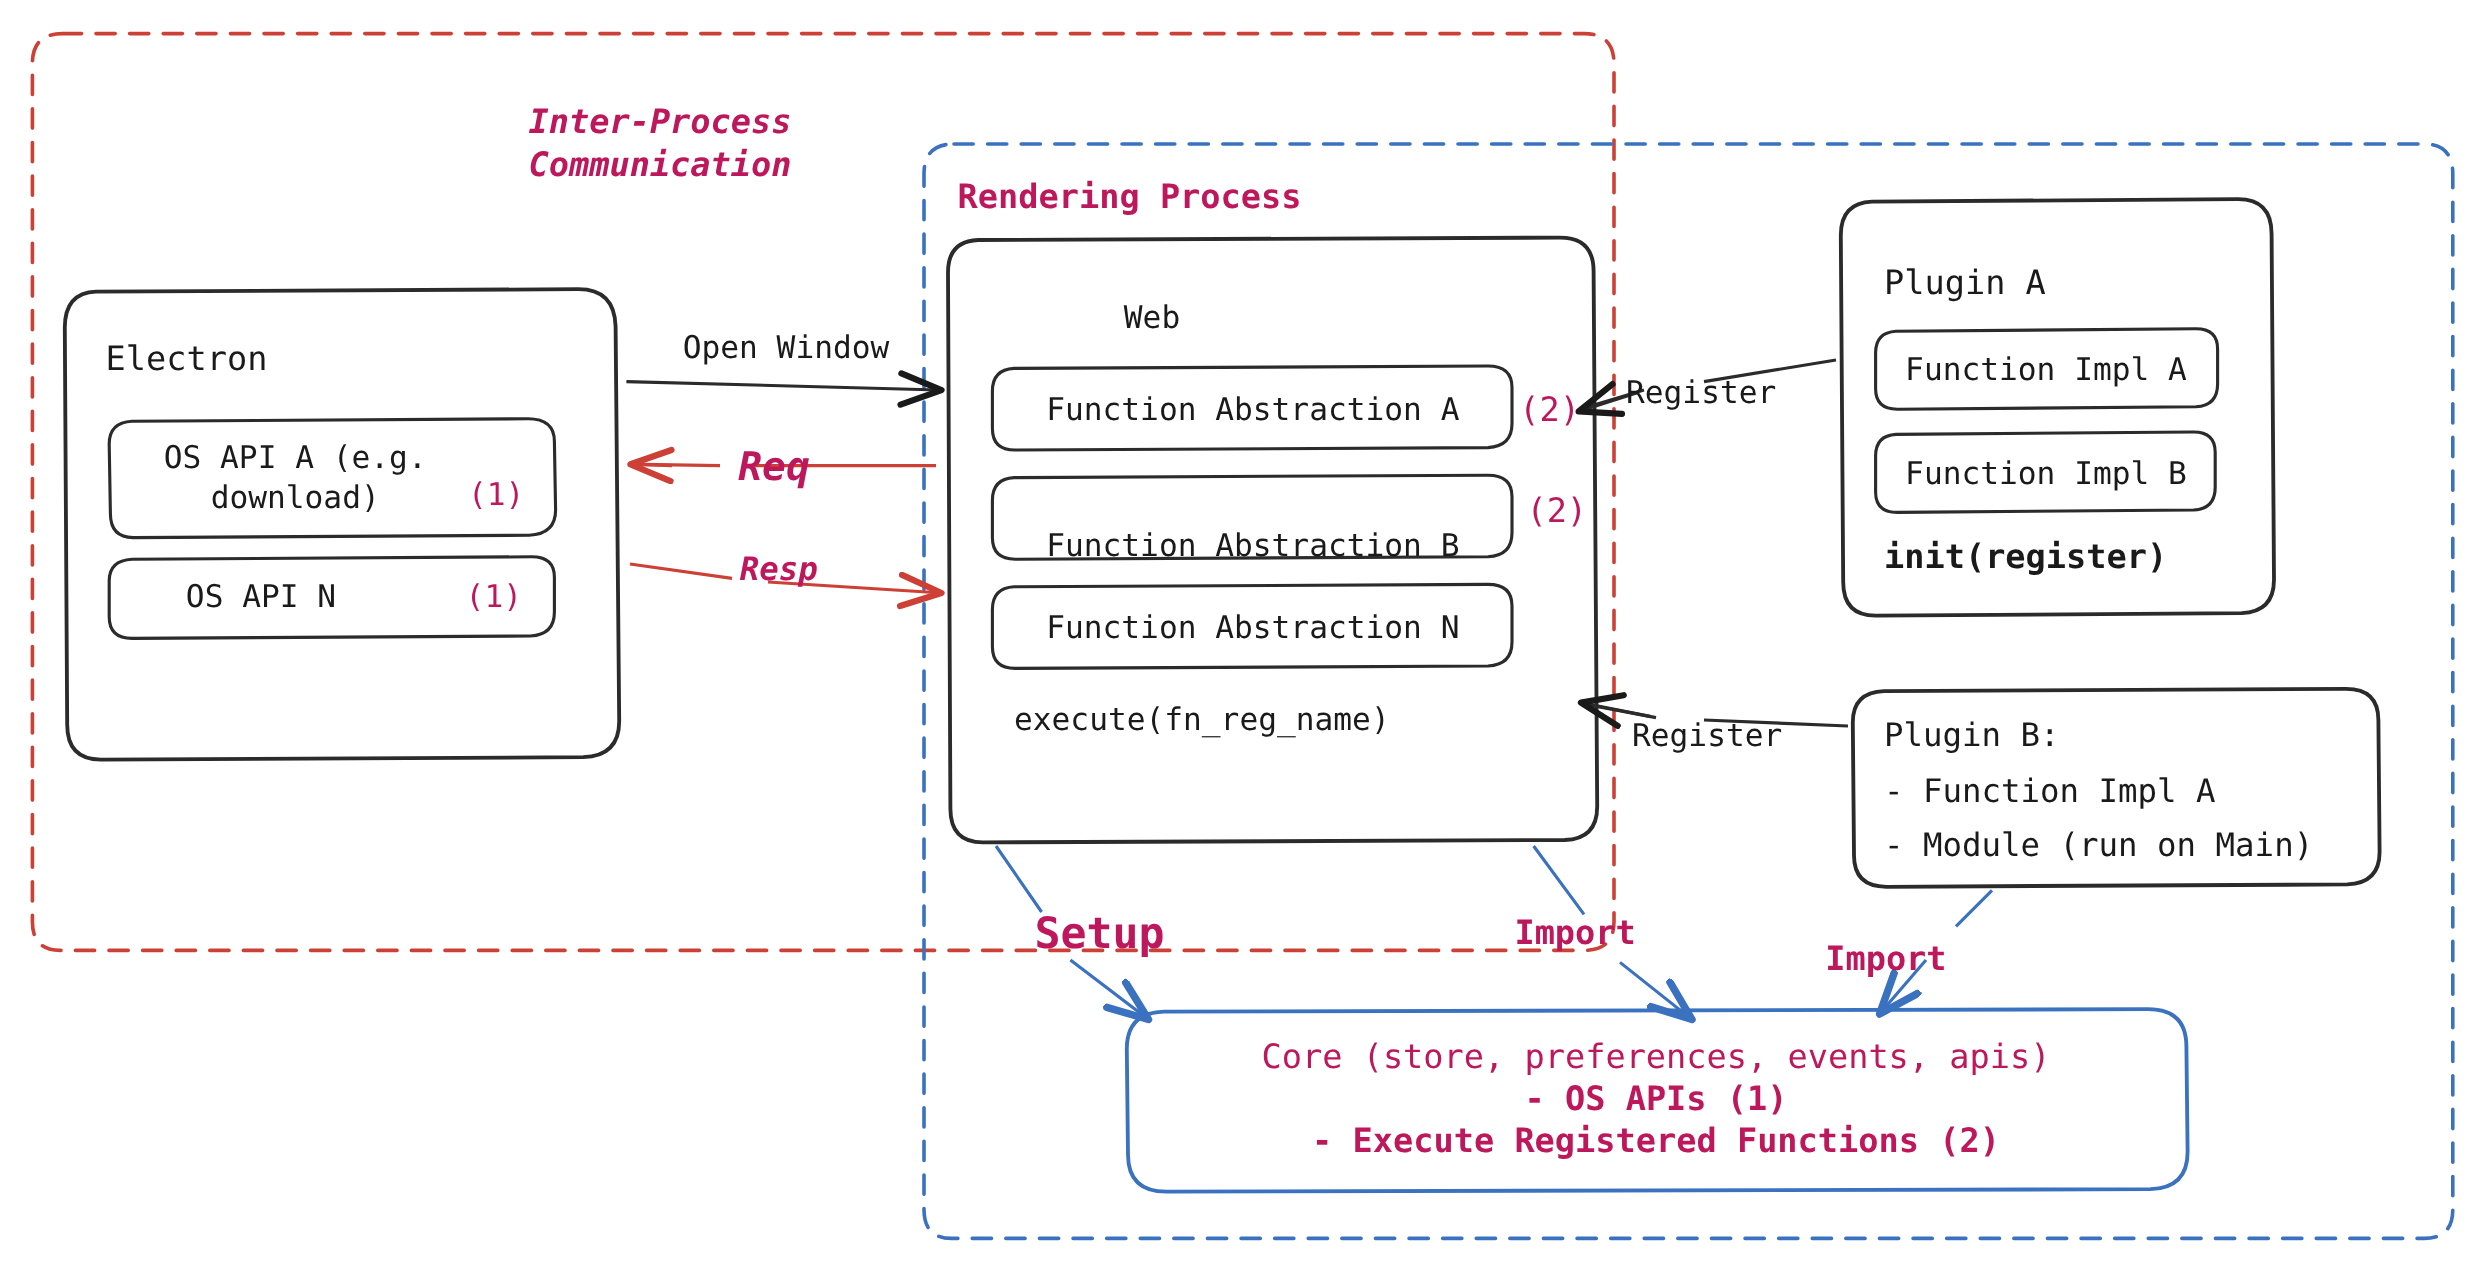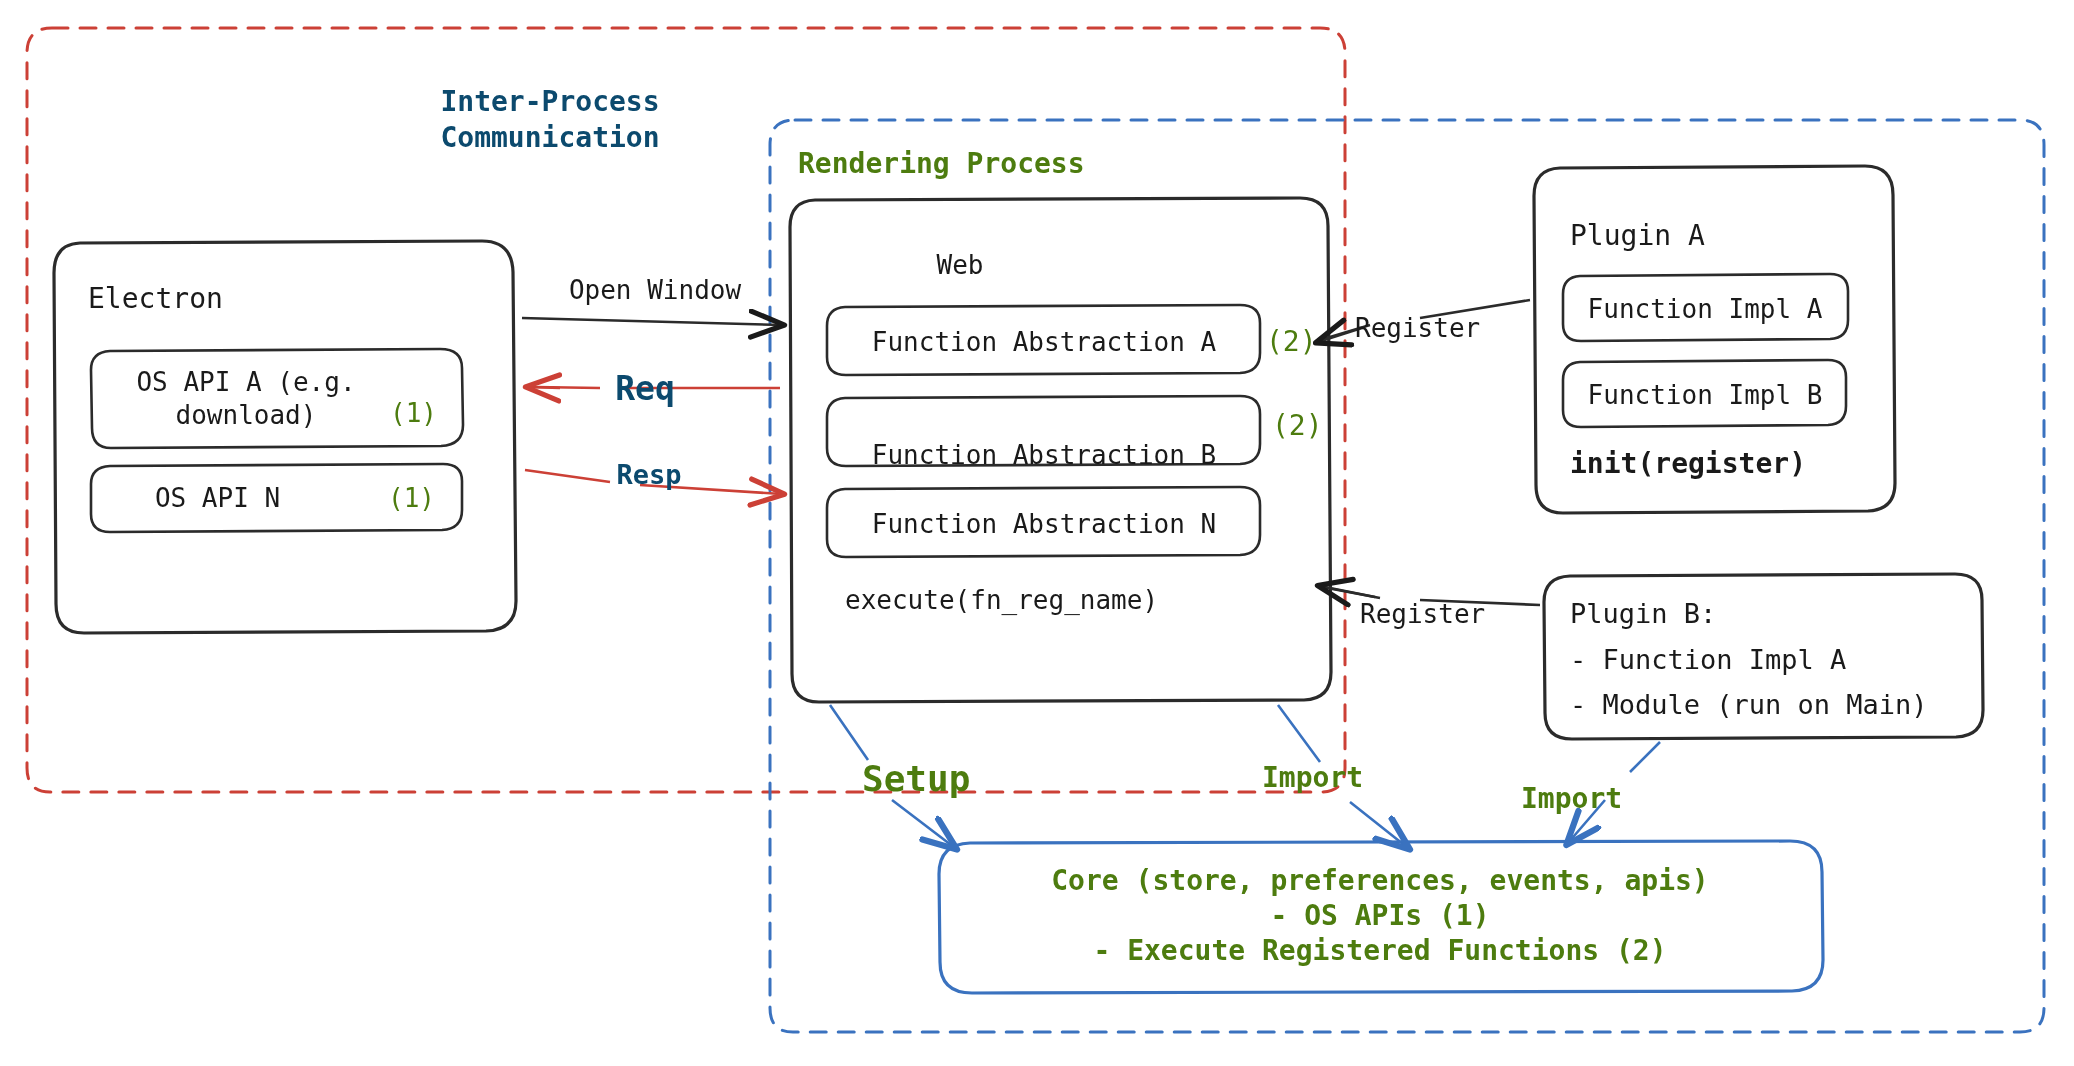--- a/index.html
+++ b/index.html
@@ -23,22 +23,22 @@
     pointer-events: none;
   }
   .lbl {
     position: absolute;
     white-space: pre;
     line-height: 1.28;
   }
   .mono  { font-family: "DejaVu Sans Mono", "Liberation Mono", monospace; }
 
   .blk { color: #1a1a1a; }
-  .red { color: #0c4a6e; }
-  .blu { color: #4d7c0f; }
+  .red { color: #be185d; font-style: italic; }
+  .blu { color: #be185d; }
 
   .ctr { text-align: center; }
   .lft { text-align: left; }
 </style>
 </head>
 <body>
 
 <div id="canvas">
 
   <svg class="layer" viewBox="0 0 2074 1066">
@@ -181,17 +181,17 @@
   <div class="lbl mono blk lft" style="left:1570px; top:446px; font-size:28px;font-weight:bold;">init(register)</div>
 
   <div class="lbl mono blk lft" style="left:1570px; top:597px; font-size:27px;">Plugin B:</div>
   <div class="lbl mono blk lft" style="left:1570px; top:643px; font-size:27px;">- Function Impl A</div>
   <div class="lbl mono blk lft" style="left:1570px; top:688px; font-size:27px;">- Module (run on Main)</div>
 
   <div class="lbl mono blu lft" style="left:862px; top:756px; font-size:36px; font-weight:700;">Setup</div>
   <div class="lbl mono blu lft" style="left:1262px; top:760px; font-size:28px; font-weight:700;">Import</div>
   <div class="lbl mono blu lft" style="left:1521px; top:781px; font-size:28px; font-weight:700;">Import</div>
 
-  <div class="lbl mono blu ctr" style="left:950px; top:863px; width:860px; font-size:28px; font-weight:700;">Core (store, preferences, events, apis)</div>
+  <div class="lbl mono blu ctr" style="left:950px; top:863px; width:860px; font-size:28px; font-weight:400;">Core (store, preferences, events, apis)</div>
   <div class="lbl mono blu ctr" style="left:950px; top:898px; width:860px; font-size:28px; font-weight:700;">- OS APIs (1)</div>
   <div class="lbl mono blu ctr" style="left:950px; top:933px; width:860px; font-size:28px; font-weight:700;">- Execute Registered Functions (2)</div>
 
 </div>
 
 </body></html>

